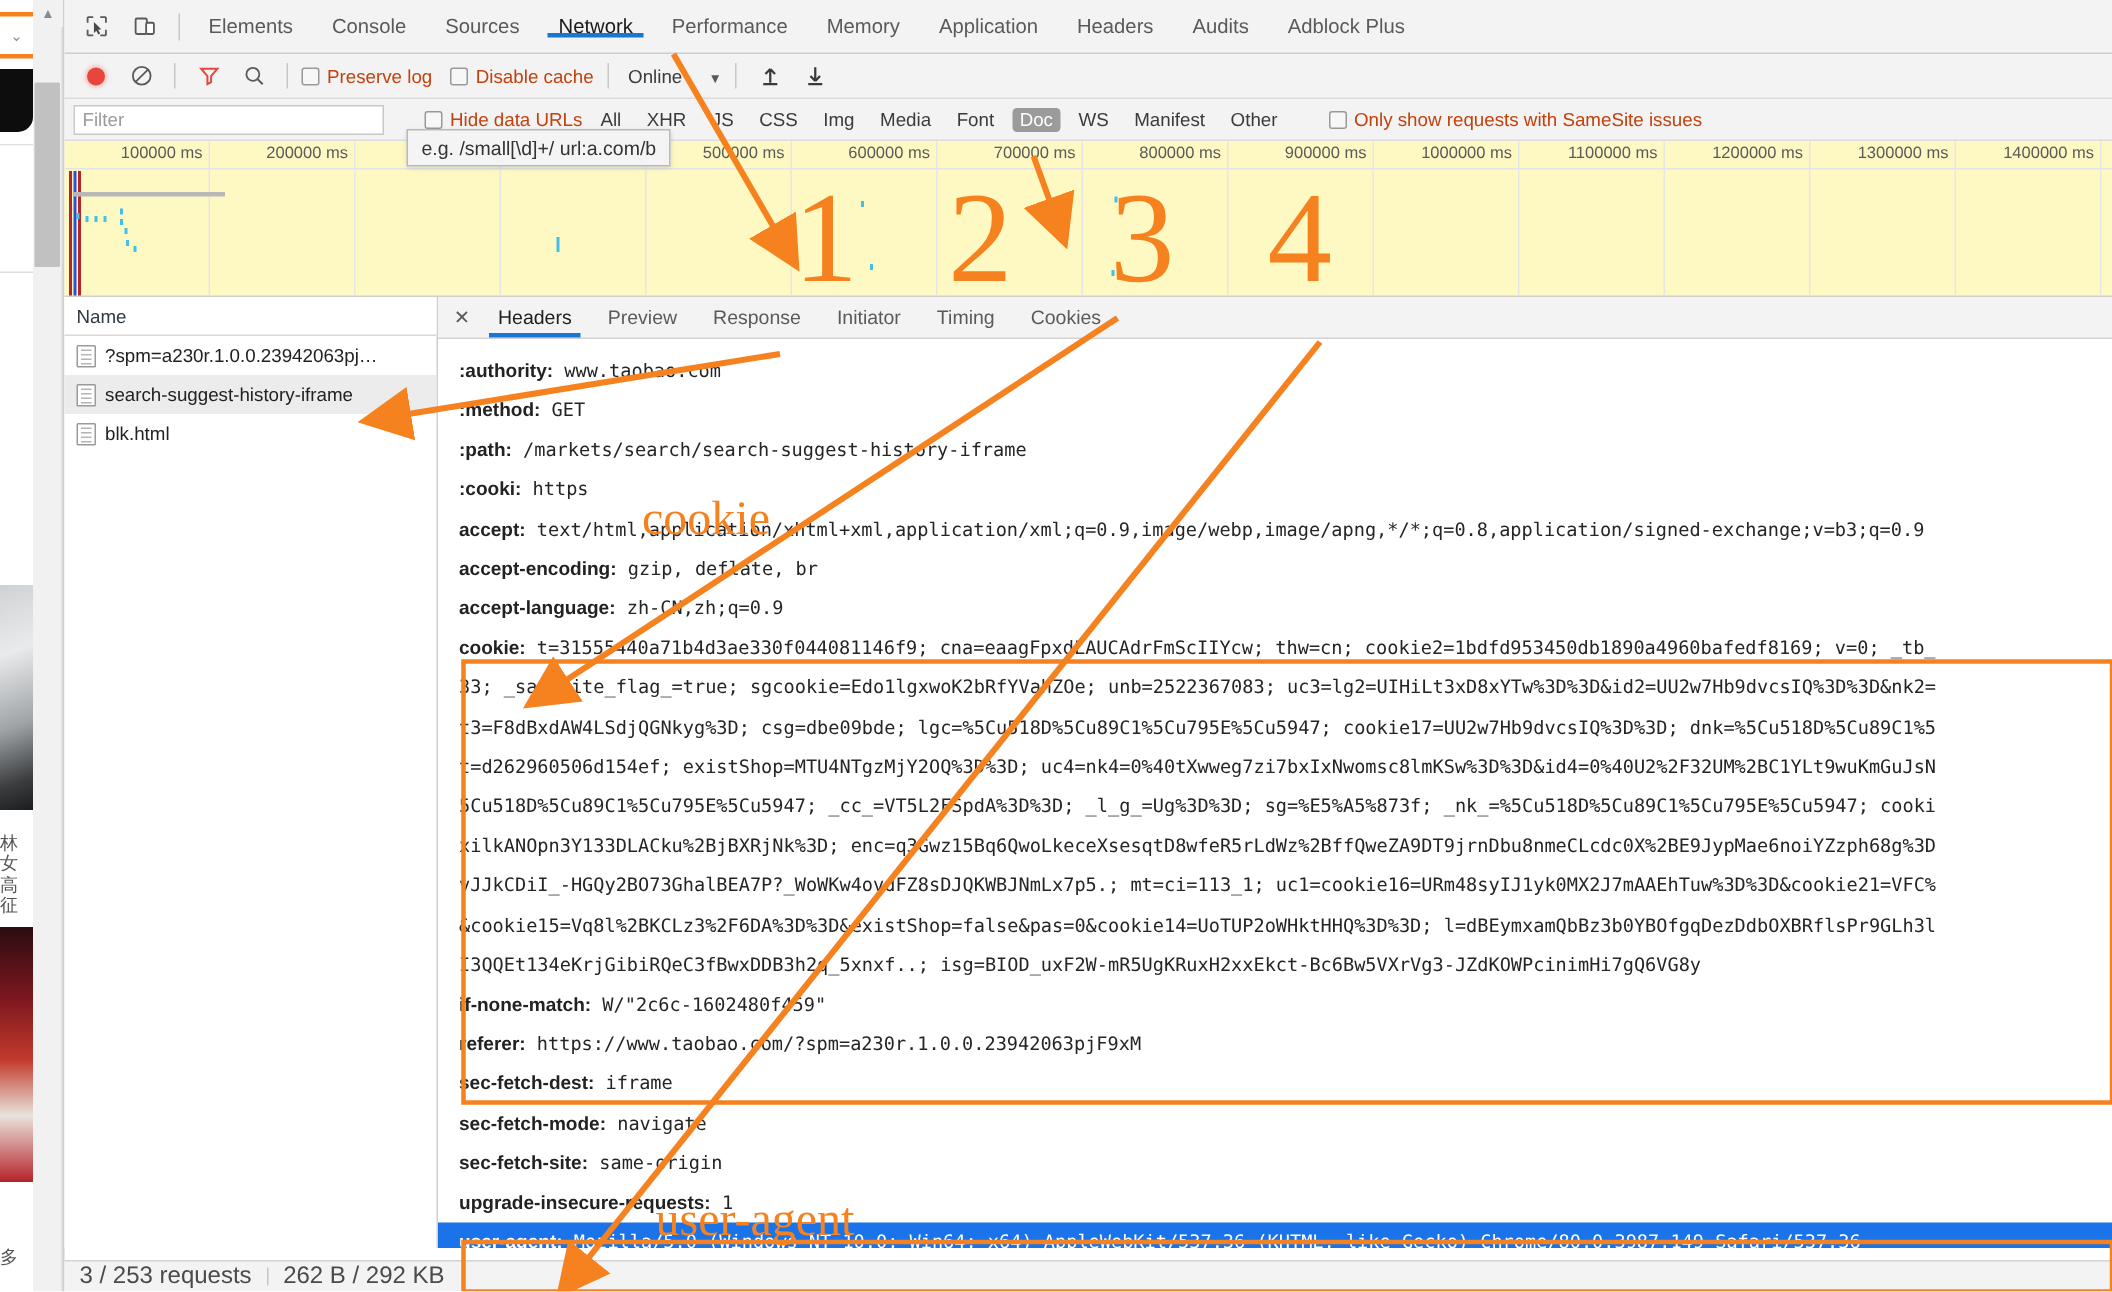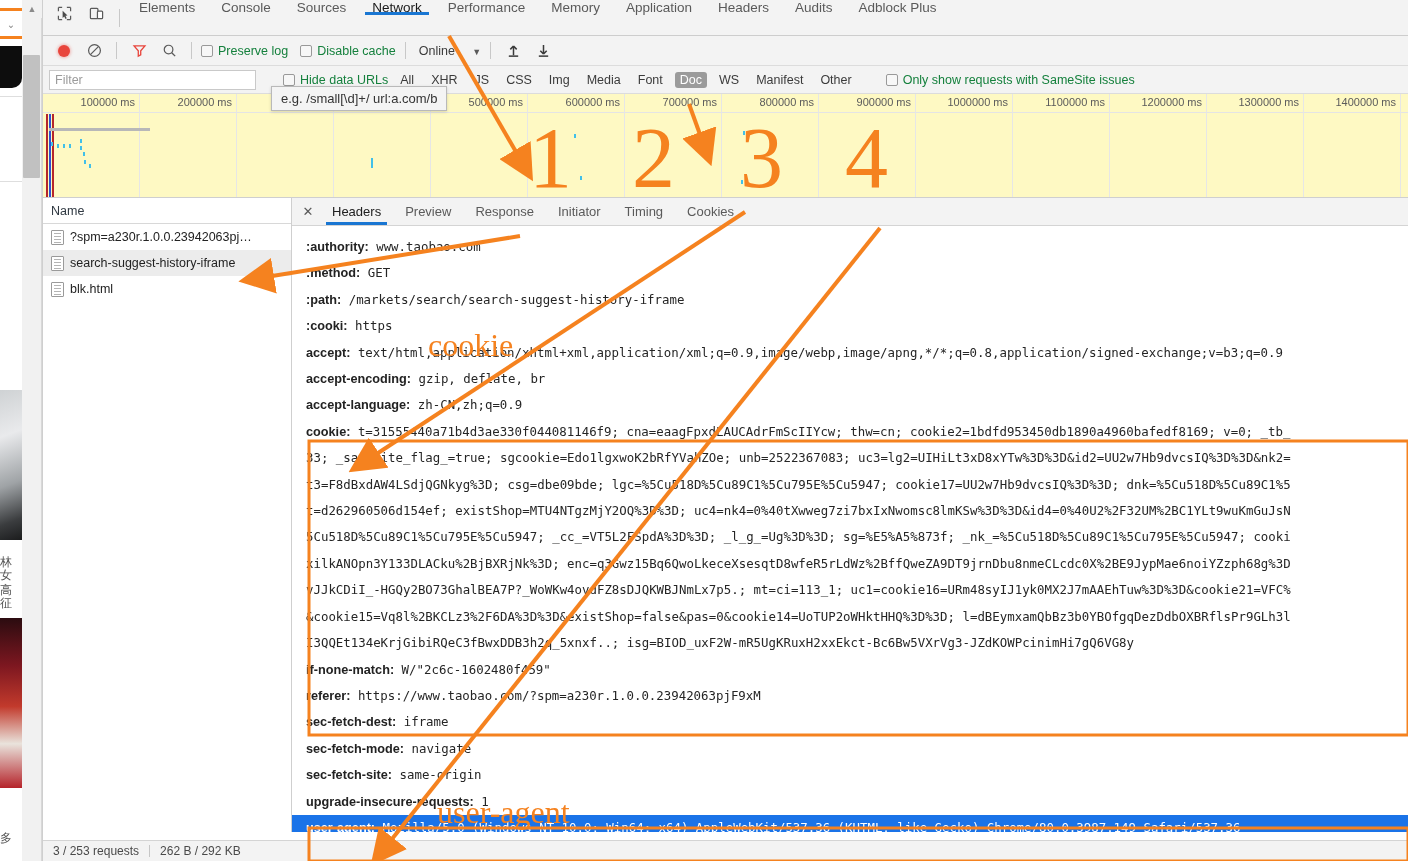--- a/index.html
+++ b/index.html
@@ -40,21 +40,21 @@
   
   .devtools {
     position: absolute; left: 42px; top: 0; width: 1366px; height: 861px;
     background: #ffffff; border-left: 1px solid #cfcfcf;
     font-size: 12px; color: #303942;
   }
 
   
   .tabbar {
     position: relative; height: 36px; background: #f3f3f3;
-    border-bottom: 1px solid #cdcdcd; display: flex; align-items: flex-start;
+    border-bottom: 1px solid #cdcdcd; display: flex; align-items: center;
   }
   .tb-icons { display: flex; align-items: center; padding: 0 4px 0 8px; gap: 6px; }
   .tb-icon {
     width: 26px; height: 26px; display: flex; align-items: center; justify-content: center;
     color: #5a5a5a; cursor: pointer; border-radius: 2px;
   }
   .tb-sep { width: 1px; height: 18px; background: #c8c8c8; align-self: center; margin: 0 6px; }
   .tabs { display: flex; align-items: stretch; }
   .tab {
     display: flex; align-items: center; padding: 0 13px; font-size: 13.5px;
@@ -78,21 +78,21 @@
   .rec-dot {
     width: 12px; height: 12px; border-radius: 50%; background: #e8453c;
     box-shadow: 0 0 3px 1px rgba(232,69,60,.35);
   }
   .nt-sep { width: 1px; height: 17px; background: #c8c8c8; margin: 0 5px; }
   .nt-check { display: flex; align-items: center; gap: 5px; cursor: pointer; }
   .cbox {
     width: 12px; height: 12px; border: 1px solid #999; background: #f7f7f7;
     border-radius: 2px; display: inline-block;
   }
-  .nt-label { font-size: 12.5px; color: #15803d; white-space: nowrap; }
+  .nt-label { font-size: 12.5px; color: #c2410c; white-space: nowrap; }
   .nt-select { font-size: 12.5px; color: #3b3b3b; padding-left: 4px; }
   .caret { font-size: 9px; color: #5a5a5a; margin-left: 14px; }
 
   
   .filterbar {
     height: 28px; background: #f3f3f3; border-bottom: 1px solid #dcdcdc;
     display: flex; align-items: center; padding: 0 6px; gap: 7px; position: relative;
   }
   .filter-input {
     width: 207px; height: 20px; background: #fff; border: 1px solid #c9c9c9;
@@ -190,21 +190,21 @@
   .hval { color: #252525; }
   .hl-sel { background: #1a73e8; color: #fff; }
   .hl-sel .hkey { color: #fff; }
   .hl-sel .hval { color: #fff; }
 
   
   .statusbar {
     position: absolute; left: 0; bottom: 0; width: 100%; height: 21px;
     background: #f3f3f3; border-top: 1px solid #d4d4d4;
     display: flex; align-items: center; gap: 10px; padding-left: 10px;
-    font-size: 12px; color: #4a4a4a;
+    font-size: 16px; color: #4a4a4a;
   }
   .sb-sep { width: 1px; height: 12px; background: #c6c6c6; }
 
   
   .anno { position: absolute; left: 0; top: 0; width: 1408px; height: 861px; pointer-events: none; z-index: 60; }
   .bignum {
     position: absolute; color: #F5821F; font-family: "Liberation Serif", serif;
     font-size: 86px; line-height: 86px; font-weight: 400;
   }
   .annotext {

